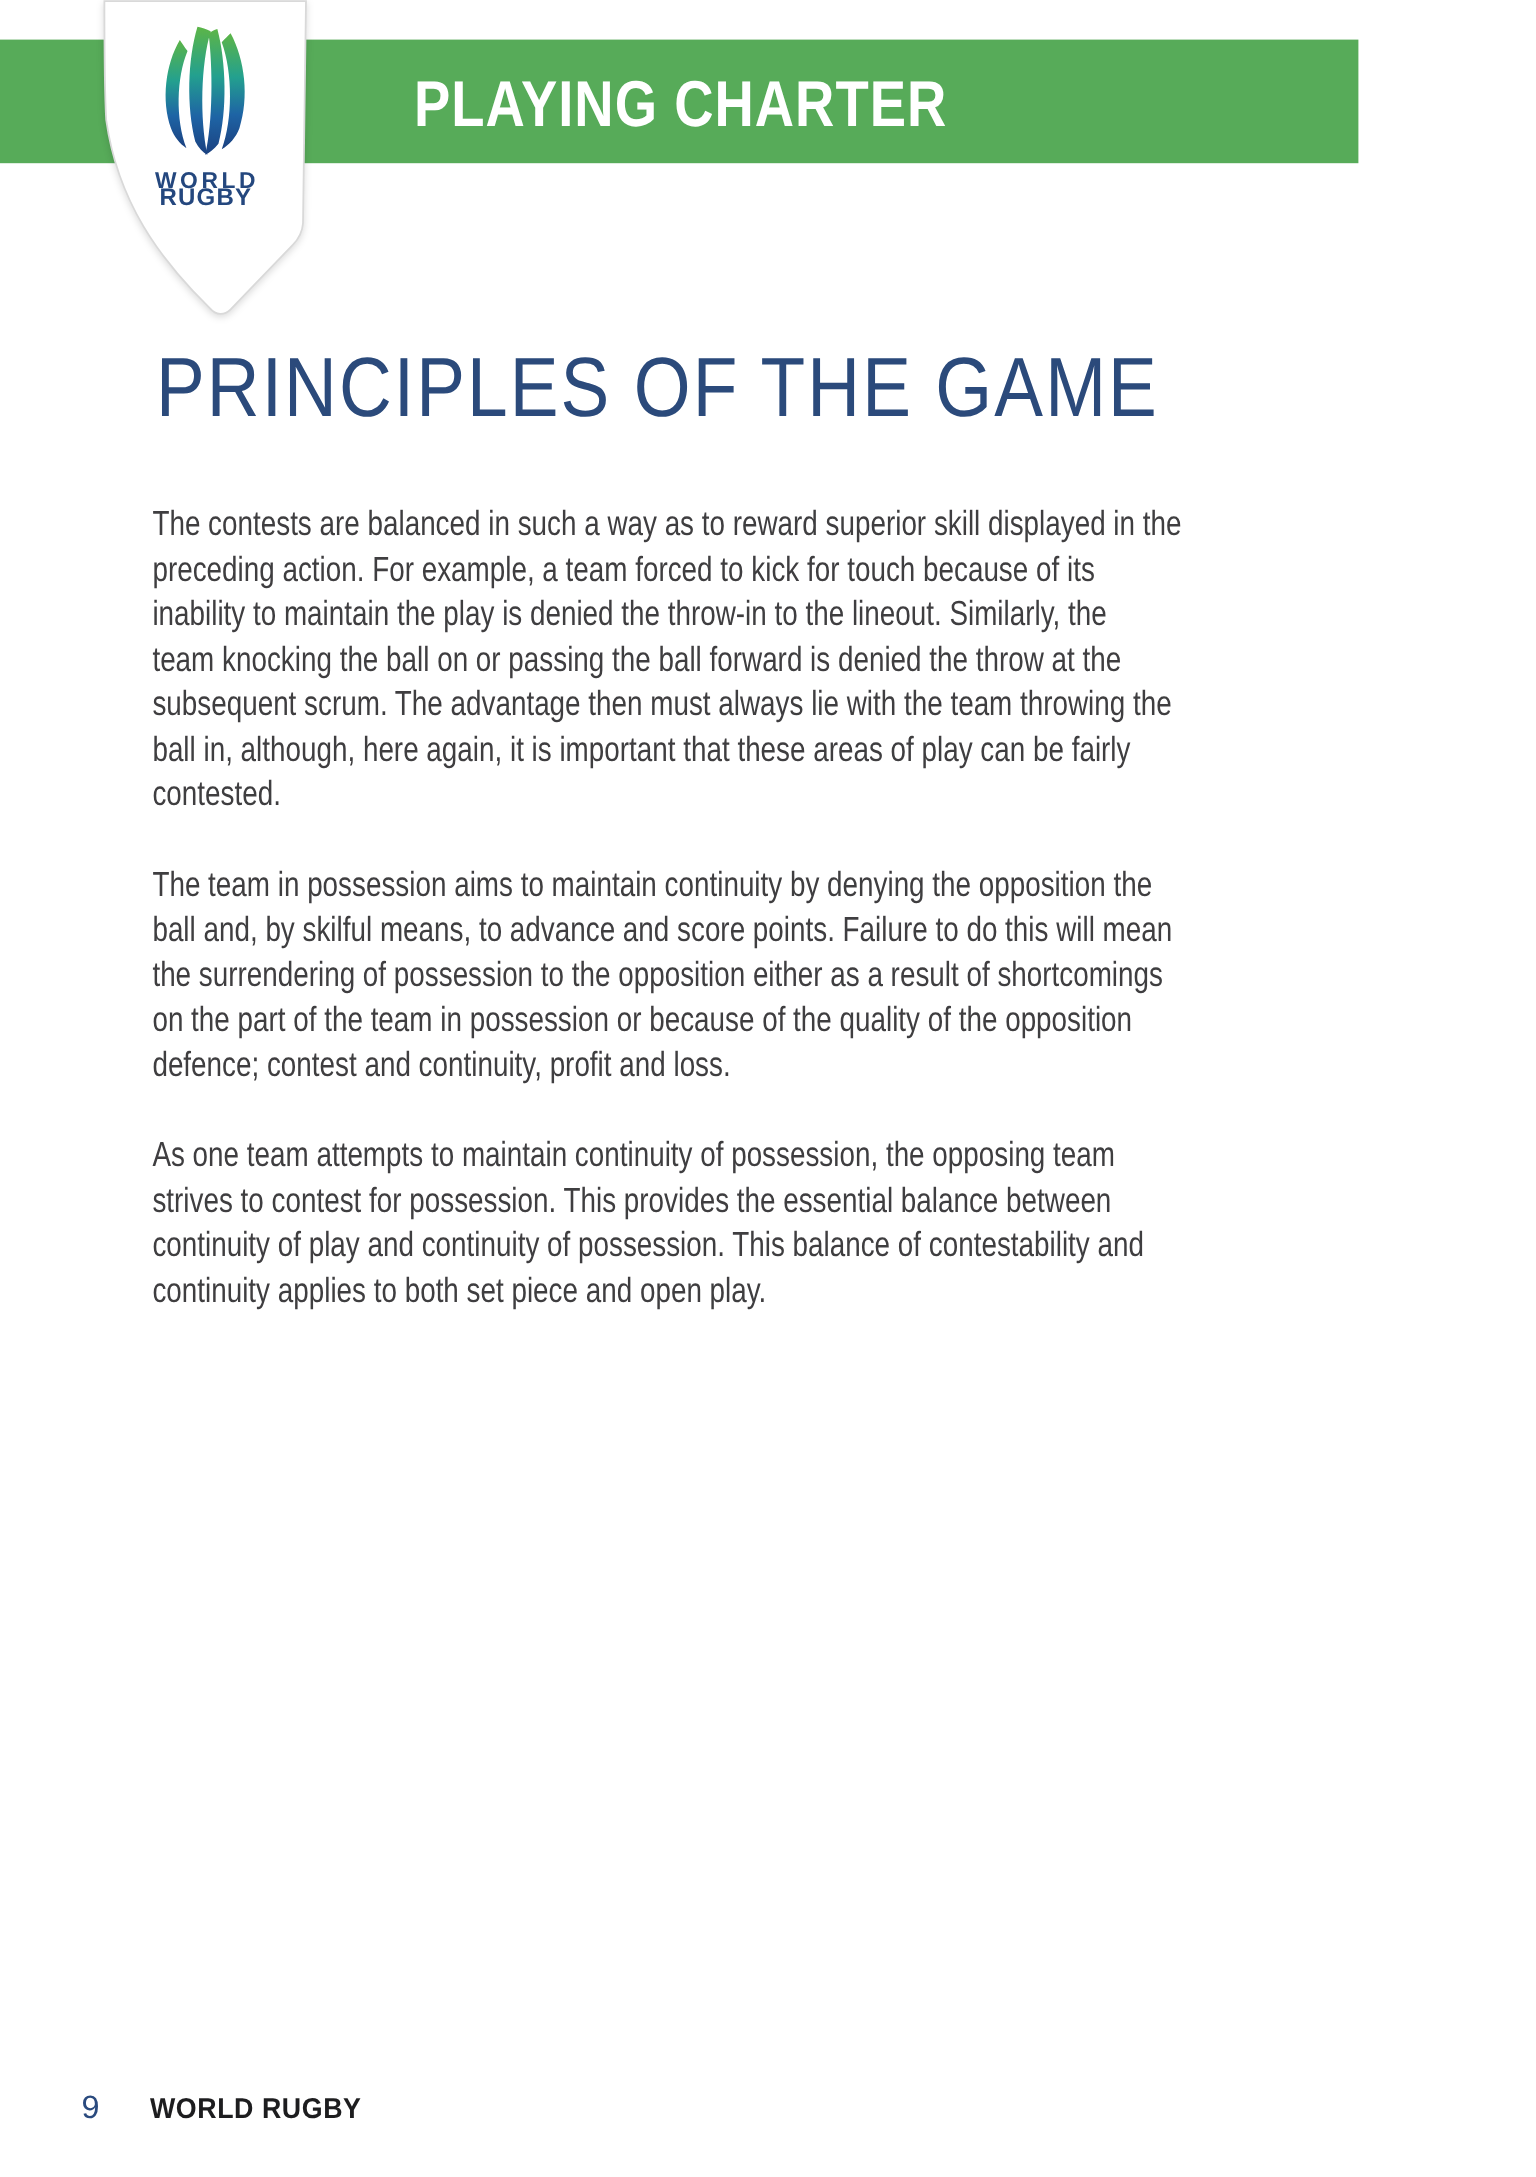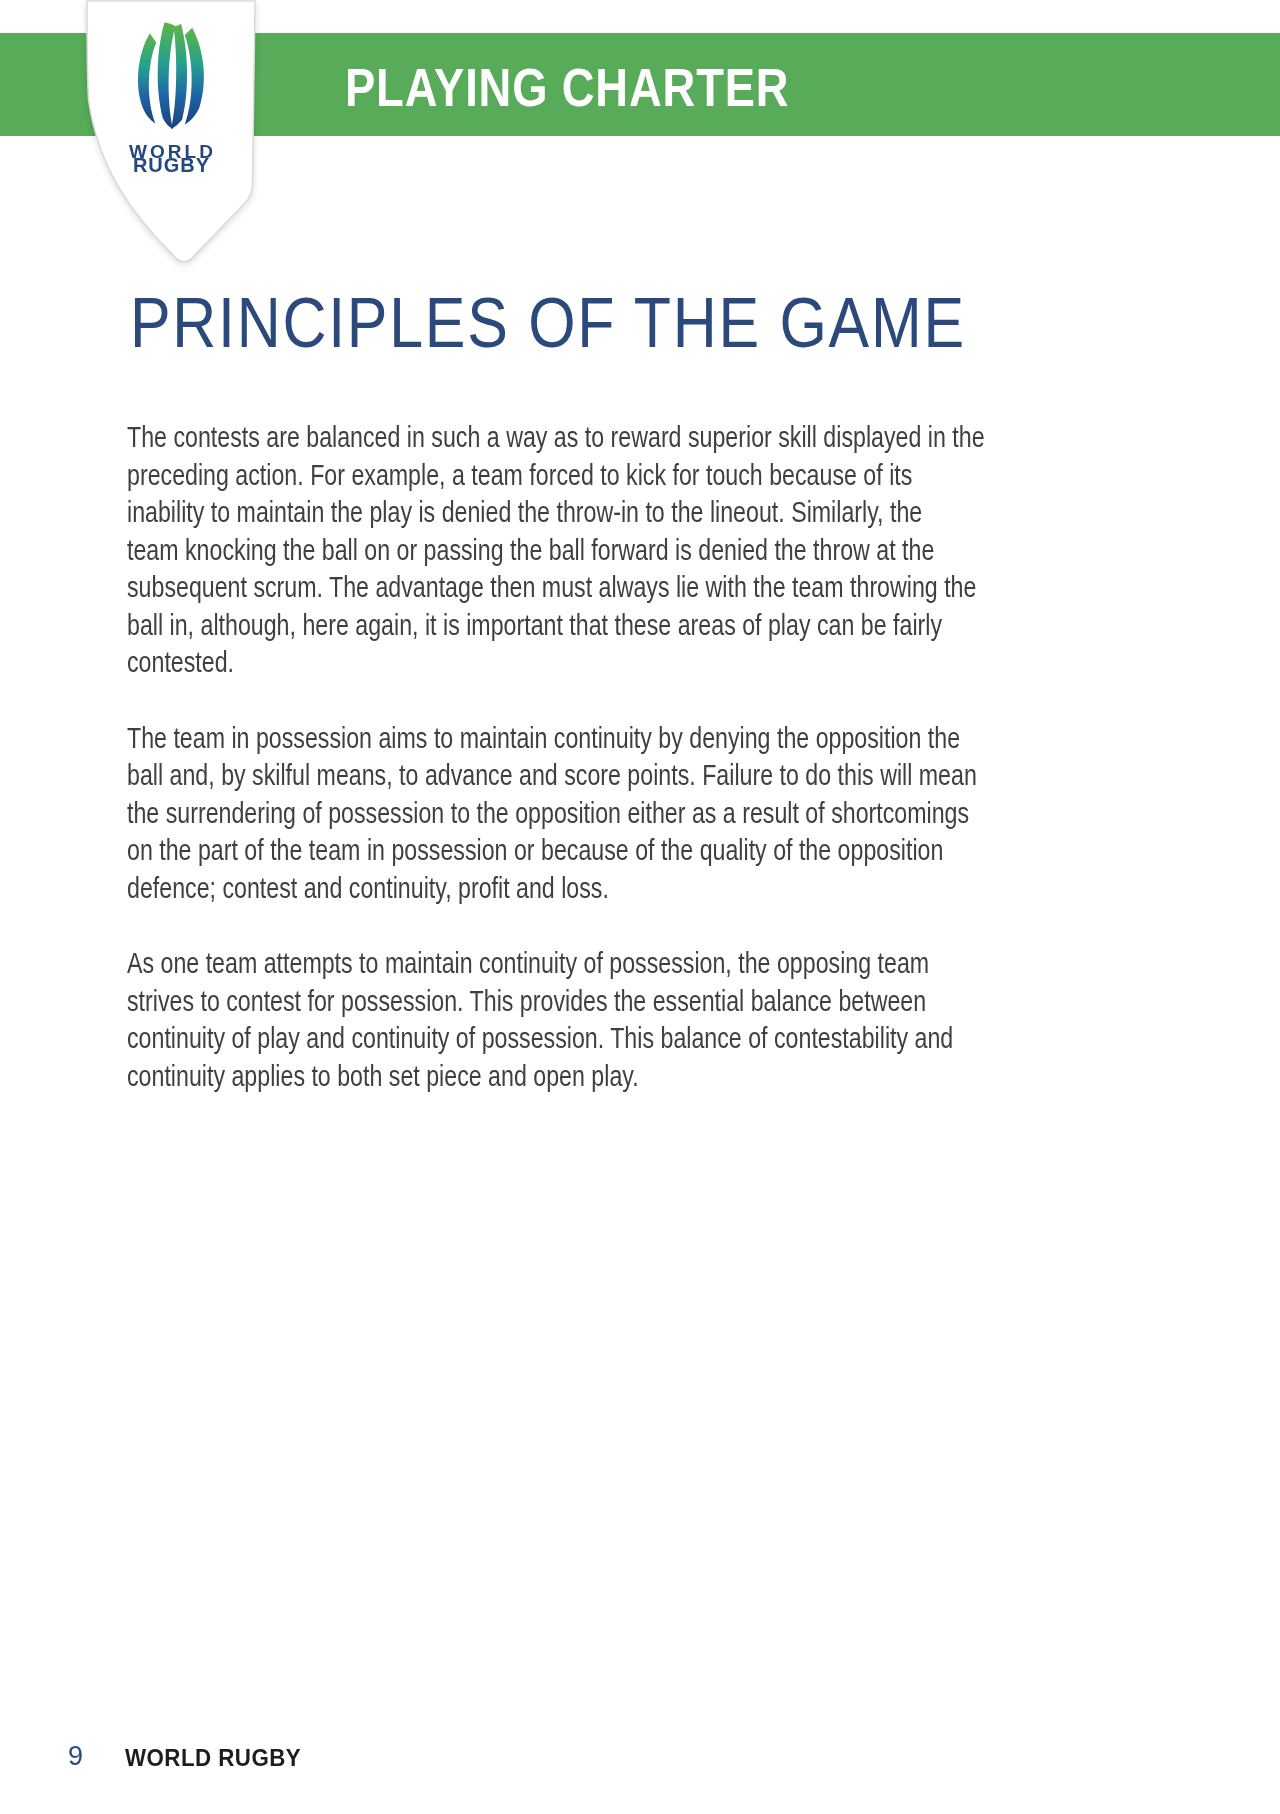--- a/index.html
+++ b/index.html
@@ -5,21 +5,21 @@
   html,body{margin:0;padding:0;}
   body{
     width:1280px;height:1814px;background:#ffffff;
     font-family:"Liberation Sans", sans-serif;
     position:relative;overflow:hidden;
   }
   .page{position:absolute;inset:0;background:#fff;}
 
   
   .green-band{
-    position:absolute;left:0;top:33px;width:1280px;height:103px;
+    position:absolute;left:0;top:33px;width:1132px;height:103px;
     background:var(--band_green,#57ab59);
   }
   .band-title{
     position:absolute;left:345px;top:27px;
     font-size:54px;font-weight:700;line-height:54px;
     color:var(--band_text,#ffffff);
     letter-spacing:1px;white-space:nowrap;
     transform:scaleX(0.84);transform-origin:left top;
   }
 

